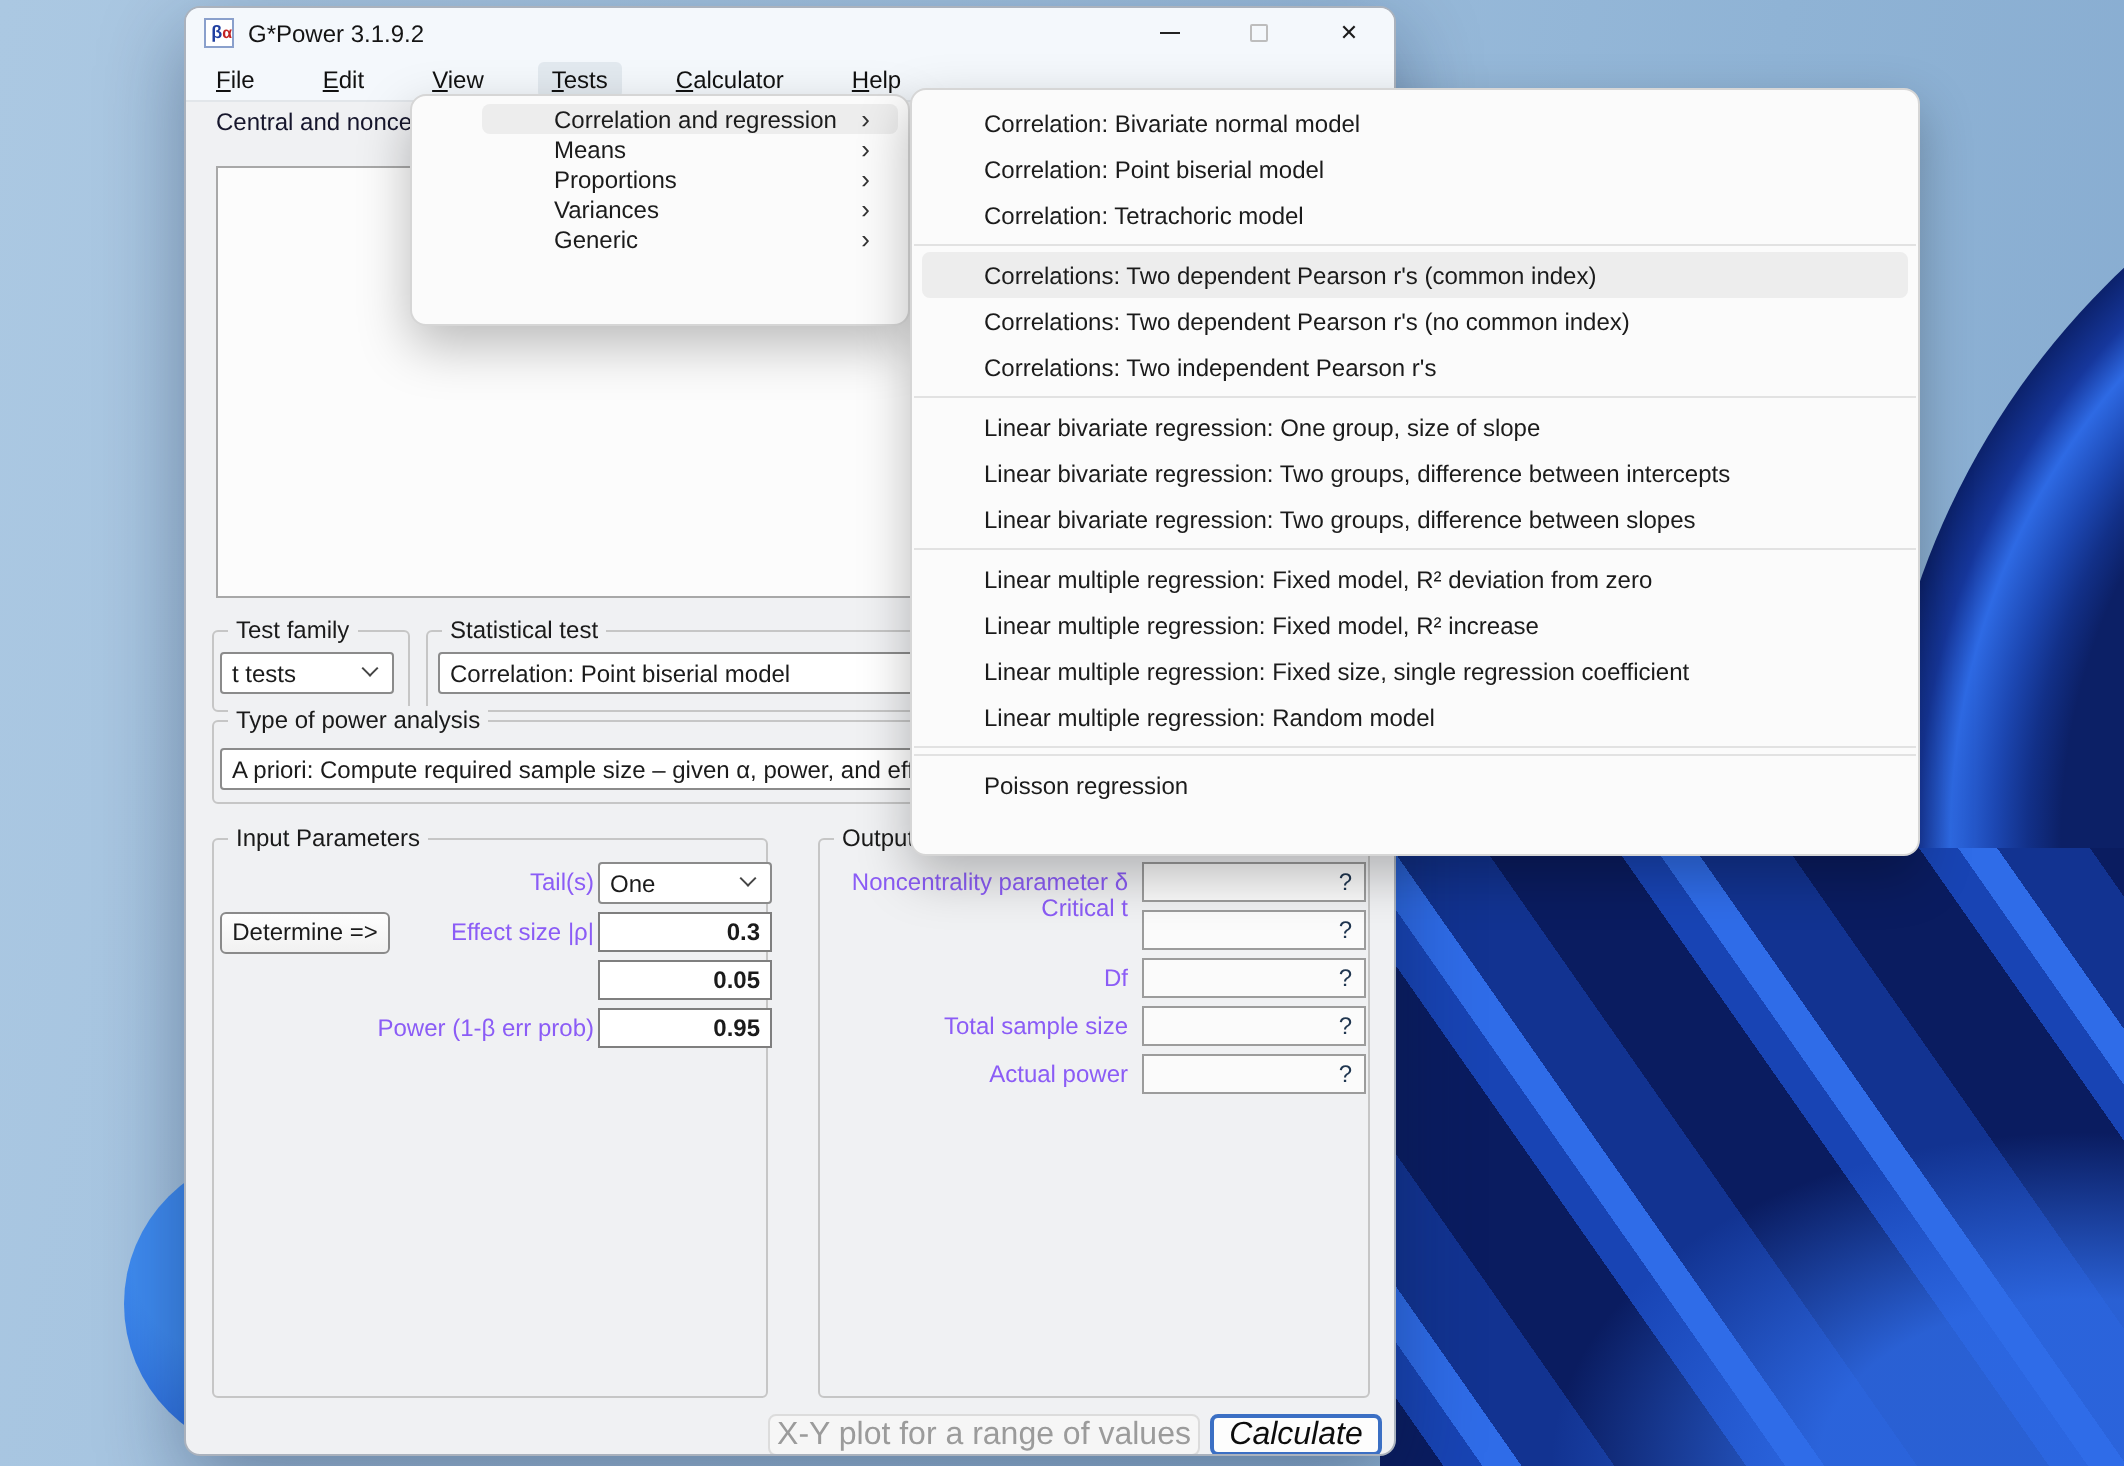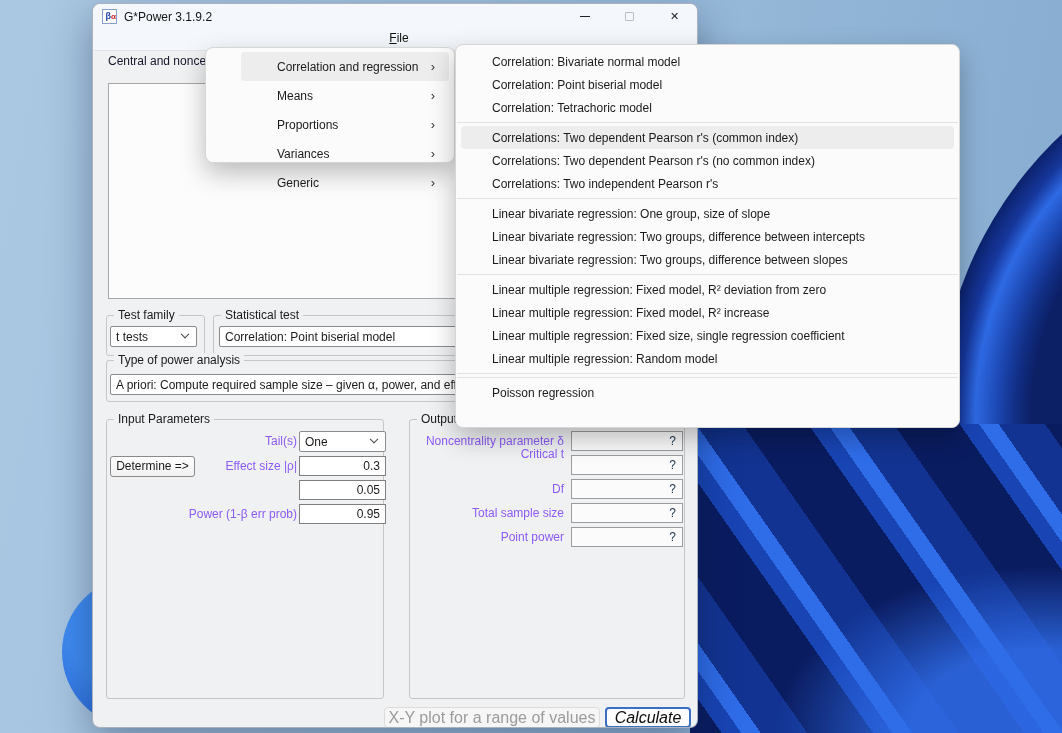--- a/index.html
+++ b/index.html
@@ -33,62 +33,62 @@
     font-size:9px; line-height:13px; text-align:right; font-weight:bold; }
   .app-icon .b { color:#1f3ea0; } .app-icon .a { color:#c22222; font-size:8px; }
   .title-text { font-size:12px; color:#141414; }
   .caption { margin-left:auto; display:flex; height:25px; }
   .cap-btn { width:45px; height:25px; display:flex; align-items:center; justify-content:center; }
   .min-glyph { width:10px; height:1px; background:#222; }
   .max-glyph { width:9px; height:9px; border:1px solid #bdbdbd; border-radius:1px; }
   .close-glyph { font-size:11px; color:#1a1a1a; }
 
   .menubar { position:absolute; left:0; top:25px; width:100%; height:22px; background:#f4f8fc;
-    border-bottom:1px solid #e2e6ea; padding-left:8px; display:flex; align-items:center; gap:20px;flex-direction:column; }
+    border-bottom:1px solid #e2e6ea; padding-left:8px; display:flex; align-items:center; gap:20px; }
   .mb-item { display:inline-block; padding:2px 7px; font-size:12px; color:#111; border-radius:3px; }
   .mb-item::first-letter { text-decoration:underline; }
   .mb-item.open { background:rgba(120,140,165,.14); }
 
   .tab-label { position:absolute; left:15px; top:50px; font-size:12px; color:#16162c; white-space:nowrap; }
   .plot-panel { position:absolute; left:15px; top:79px; width:573px; height:216px;
     background:#fcfcfc; border:1px solid #a8a8a8; }
 
   .gb { position:absolute; border:1px solid #c6c6c6; border-radius:3px; }
   .gb-label { position:absolute; top:-8px; left:7px; background:#f0f1f3; padding:0 4px;
     font-size:12px; color:#1a1a1a; white-space:nowrap; }
 
   .combo { position:absolute; height:21px; background:#fff; border:1px solid #8b8b8b; border-radius:2px;
     display:flex; align-items:center; padding-left:5px; font-size:12px; overflow:hidden; white-space:nowrap; }
   .chev { width:6px; height:6px; border-right:1.3px solid #444; border-bottom:1.3px solid #444;
     transform:rotate(45deg) translate(-2px,-2px); margin-left:auto; margin-right:8px; flex:none; }
 
   .rlabel { position:absolute; height:21px; line-height:21px; text-align:right; font-size:12px;
     color:#8b5cf6; white-space:nowrap; }
   .field { position:absolute; height:20px; background:#fff; border:1px solid #7f7f7f;
-    font-size:12px; text-align:right; padding:2px 5px 0 0; }
+    font-size:12px; text-align:right; padding:2px 5px 0 0;font-weight:bold; }
   .ofield { position:absolute; height:20px; background:#fbfbfb; border:1px solid #9c9c9c;
     font-size:12px; text-align:right; padding:2px 6px 0 0; color:#203650; }
 
   .det-btn { position:absolute; left:17px; top:452px; width:85px; height:21px;
     background:linear-gradient(#fefefe,#f1f1f1); border:1px solid #8a8a8a; border-radius:3px;
     font-size:12px; text-align:center; line-height:19px; }
 
   .foot-btn { position:absolute; height:21px; border-radius:4px; font-size:16px;
     display:flex; align-items:center; justify-content:center; }
   .xy-btn { left:291px; top:703px; width:216px; background:#f6f6f6; border:1px solid #dcdcdc; color:#9b9b9b; }
   .calc-btn { left:512px; top:703px; width:86px; background:#fdfdfd; border:2px solid #3b6fc4; color:#0d0d0d;font-style:italic; }
 
   
   .menu { position:absolute; background:#fbfbfb; border:1px solid #d6d6d6; border-radius:8px;
     box-shadow:0 10px 26px rgba(0,0,0,.26); padding:4px 0; }
   .tests-menu { left:205px; top:47px; width:250px; height:116px; z-index:30; }
   .sub-menu { left:455px; top:44px; width:505px; height:384px; z-index:40; padding:5px 0; }
   .m-item { display:flex; align-items:center; padding-left:36px; font-size:12px; color:#1b1b1b;
     white-space:nowrap; margin:0 5px; border-radius:4px; }
-  .tests-menu .m-item { height:29px;margin-left:35px; }
+  .tests-menu .m-item { height:15px;margin-left:35px; }
   .sub-menu .m-item { height:23px; padding-left:31px; }
   .m-item.hl { background:#ededed; }
   .m-chev { margin-left:auto; margin-right:14px; font-size:13px; color:#333; }
   .m-sep { height:1px; background:#e2e2e2; margin:3px 1px 3px 1px; }
 </style>
 </head>
 <body>
 
 <div class="desktop">
   <div class="bloom-ring"></div>
@@ -168,21 +168,21 @@
       <span class="gb-label">Output Parameters</span>
     </div>
     <div class="rlabel" style="left:324px; top:427px; width:147px;">Noncentrality parameter δ</div>
     <div class="ofield" style="left:478px; top:427px; width:112px;">?</div>
     <div class="rlabel" style="left:324px; top:440px; width:147px;">Critical t</div>
     <div class="ofield" style="left:478px; top:451px; width:112px;">?</div>
     <div class="rlabel" style="left:324px; top:475px; width:147px;">Df</div>
     <div class="ofield" style="left:478px; top:475px; width:112px;">?</div>
     <div class="rlabel" style="left:324px; top:499px; width:147px;">Total sample size</div>
     <div class="ofield" style="left:478px; top:499px; width:112px;">?</div>
-    <div class="rlabel" style="left:324px; top:523px; width:147px;">Point power</div>
+    <div class="rlabel" style="left:324px; top:523px; width:147px;">Actual power</div>
     <div class="ofield" style="left:478px; top:523px; width:112px;">?</div>
 
     <div class="foot-btn xy-btn">X-Y plot for a range of values</div>
     <div class="foot-btn calc-btn">Calculate</div>
   </div>
 
   <div class="menu tests-menu">
     <div class="m-item hl">
       <span>Correlation and regression</span>
       <span class="m-chev">›</span>

